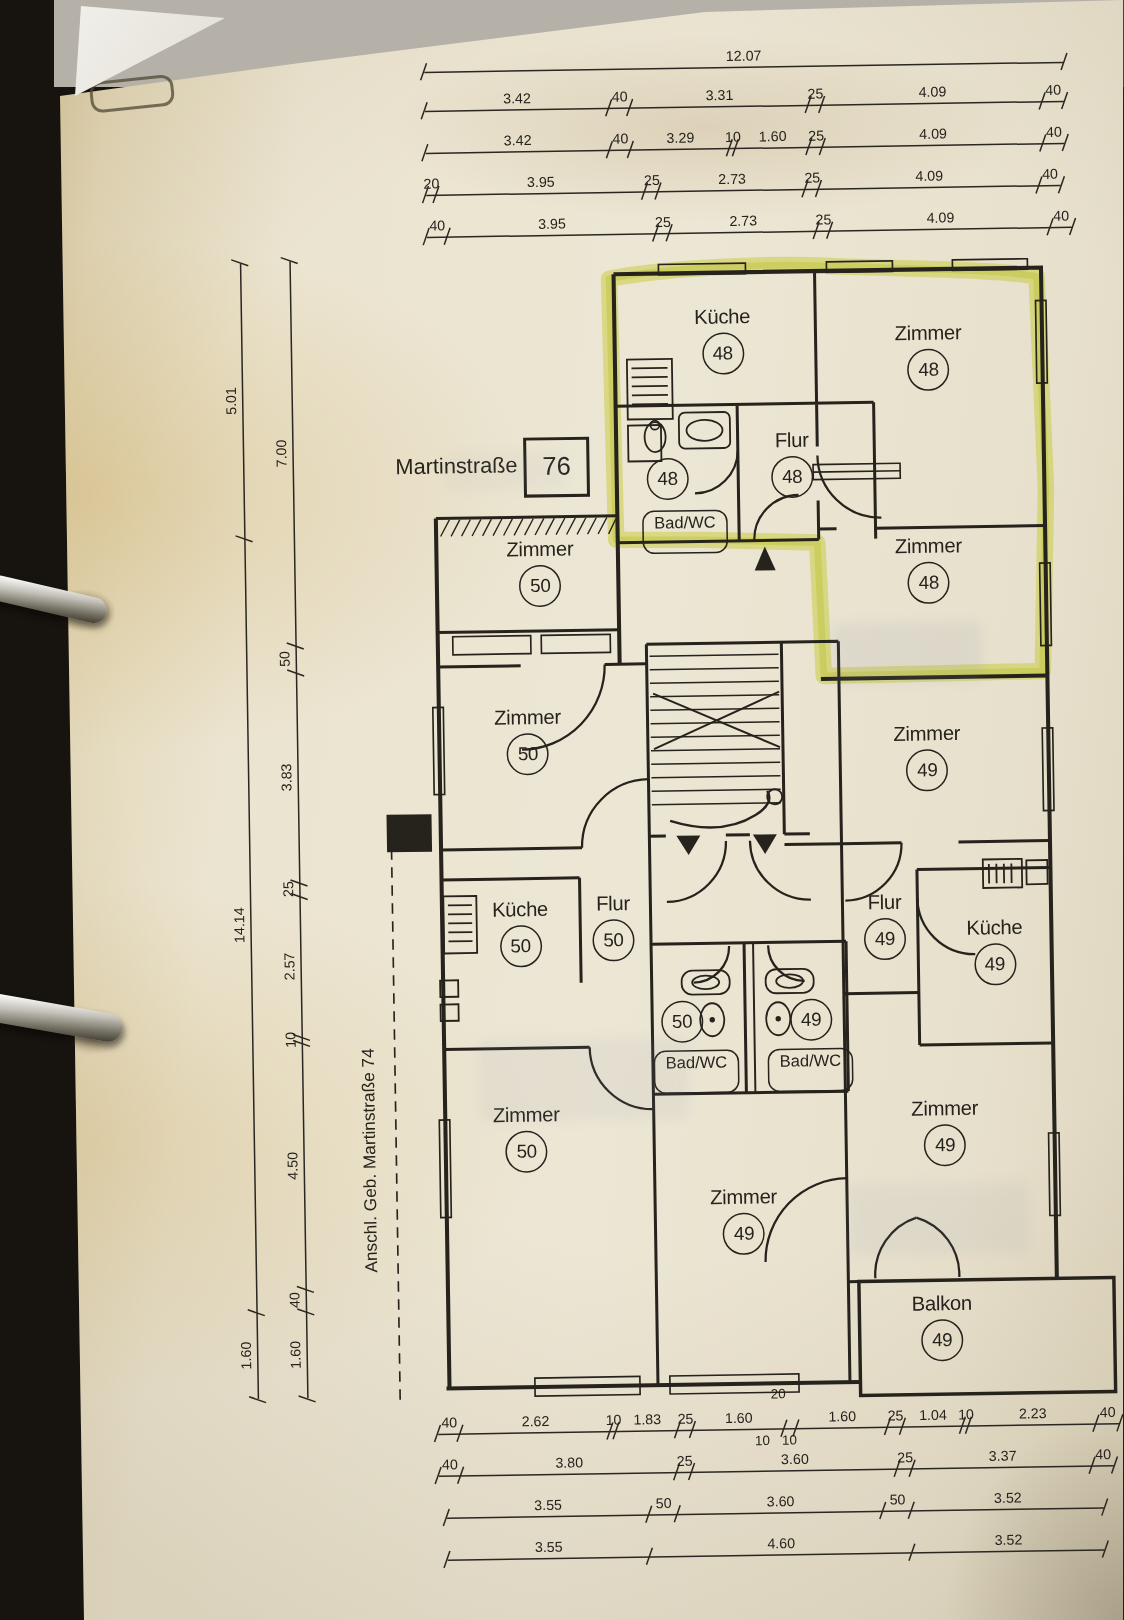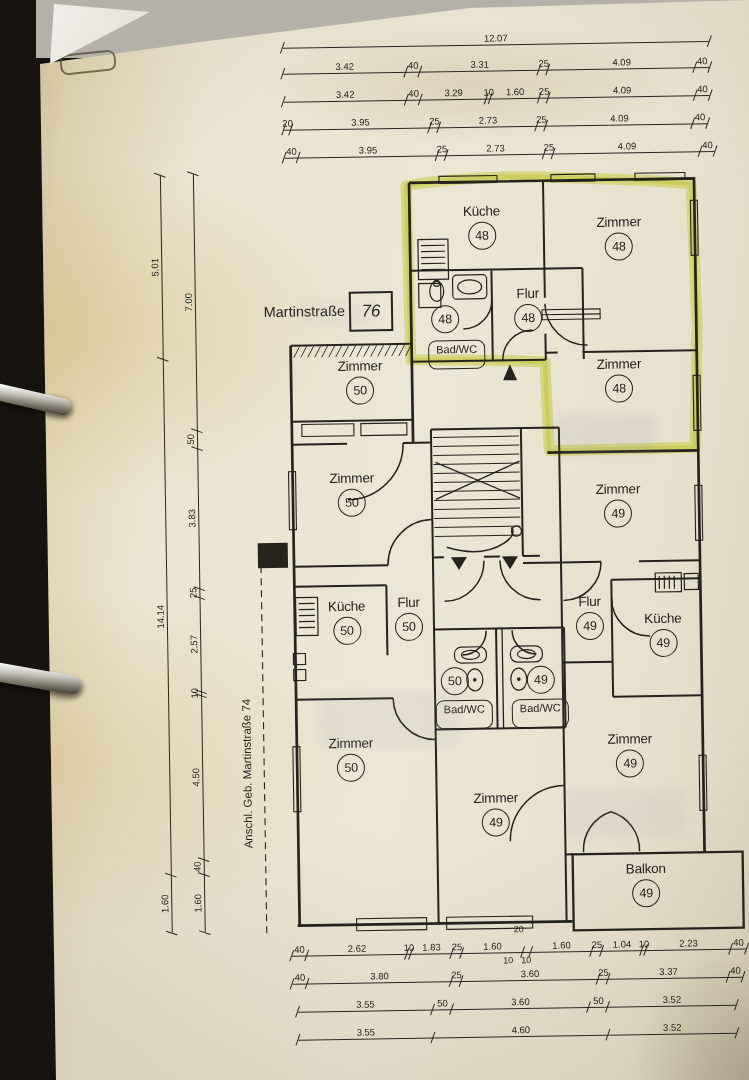--- a/index.html
+++ b/index.html
@@ -32,21 +32,21 @@
     font-size:13.5px;letter-spacing:-.2px;white-space:nowrap;}
   .rnum{width:26px;height:26px;border:1.7px solid #26231d;border-radius:50%;
     display:flex;align-items:center;justify-content:center;margin:3px auto 0;font-size:12.5px;}
   .circ{position:absolute;transform:translate(-50%,-50%);width:26px;height:26px;
     border:1.7px solid #26231d;border-radius:50%;display:flex;align-items:center;
     justify-content:center;font-size:12.5px;}
   .wcbox{position:absolute;transform:translateX(-50%);border:1.7px solid #26231d;
     border-radius:8px;padding:2px 7px 13px;font-size:11px;white-space:nowrap;}
   .street{position:absolute;left:248px;top:302px;width:100px;text-align:right;font-size:14.5px;}
   .streetbox{position:absolute;left:352px;top:291px;width:40px;height:36px;border:2px solid #26231d;
-    display:flex;align-items:center;justify-content:center;font-size:17px;font-style:italic;}
+    display:flex;align-items:center;justify-content:center;font-size:17px;}
   .sidenote{position:absolute;left:237px;top:846px;transform-origin:0 0;transform:rotate(-90deg);
     font-size:11.5px;white-space:nowrap;}
   .chain{position:absolute;display:flex;align-items:flex-end;height:16px;
     border-bottom:1.2px solid #2a2722;}
   .chain .seg{flex:0 0 auto;position:relative;display:flex;justify-content:center;
     align-items:flex-end;font-size:9.5px;line-height:1;padding-bottom:2px;white-space:nowrap;}
   .chain .seg::before{content:'';position:absolute;left:-1px;bottom:-6px;width:1.2px;height:12px;
     background:#2a2722;transform:rotate(20deg);}
   .chain::after{content:'';position:absolute;right:-1px;bottom:-6px;width:1.2px;height:12px;
     background:#2a2722;transform:rotate(20deg);}
@@ -270,21 +270,21 @@
       <div class="rnum">50</div>
     </div>
   <div class="rlabel" style="left:491px;top:792px">
     <div>Zimmer</div>
       <div class="rnum">49</div>
     </div>
   <div class="rlabel" style="left:626px;top:735px">
     <div>Zimmer</div>
       <div class="rnum">49</div>
     </div>
-  <div class="rlabel" style="left:640px;top:865px">
+  <div class="rlabel" style="left:622px;top:865px">
     <div>Balkon</div>
       <div class="rnum">49</div>
     </div>
 
   <div class="circ" style="left:448px;top:320px">48</div>
   <div class="wcbox" style="left:459px;top:341px">Bad/WC</div>
   <div class="circ" style="left:452px;top:682px">50</div>
   <div class="wcbox" style="left:461px;top:701px">Bad/WC</div>
   <div class="circ" style="left:538px;top:682px">49</div>
   <div class="wcbox" style="left:537px;top:701px">Bad/WC</div>

